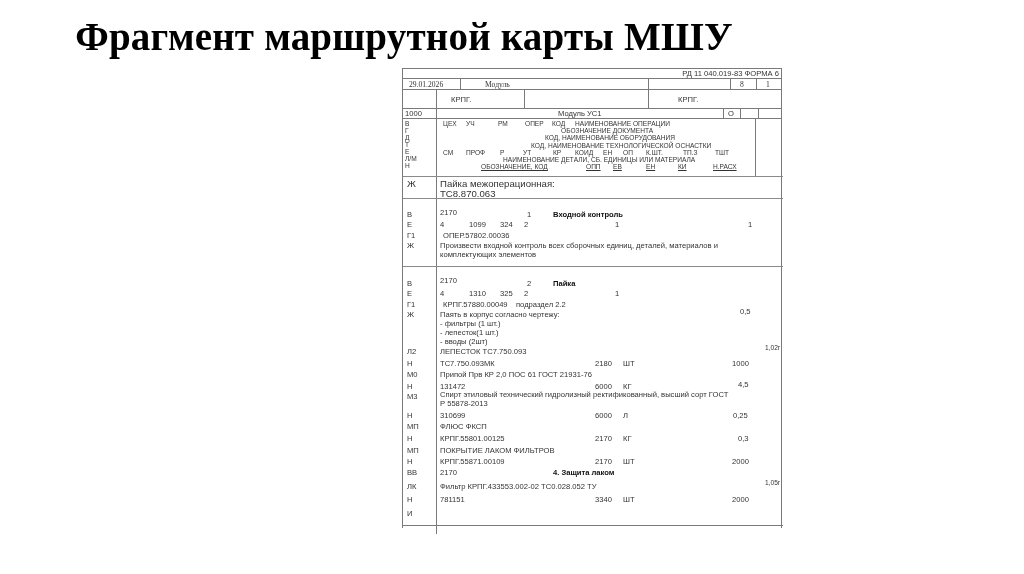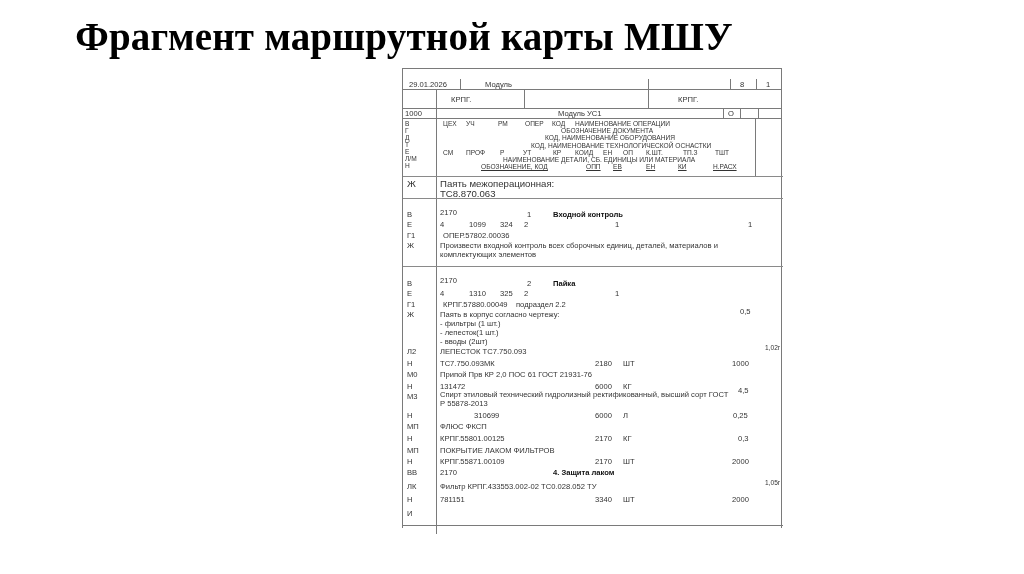--- a/index.html
+++ b/index.html
@@ -30,22 +30,25 @@
   .bottomline { position: absolute; left: 0; width: 380px; top: 456px; border-bottom: 1px solid #7a7a7a; }
   .sec { position: absolute; left: 0; width: 380px; border-bottom: 1px solid #8a8a8a; }
 </style>
 </head>
 <body>
 
 <div class="slide-title"><span>Фрагмент маршрутной карты МШУ</span></div>
 
 <div class="doc">
 
-
-  <div class="r" style="top:10px;height:11px;">
+  <div class="r" style="top:0;height:10px;">
+    <span class="t" style="right:2px;top:1px;">РД 11 040.019-83 ФОРМА 6</span>
+  </div>
+
+  <div class="r" style="top:10px;height:11px;font-family:Liberation Serif, serif;">
     <div class="vl" style="left:57px;"></div>
     <div class="vl" style="left:245px;"></div>
     <div class="vl" style="left:327px;"></div>
     <div class="vl" style="left:353px;"></div>
     <span class="t" style="left:6px;top:2px;">29.01.2026</span>
     <span class="t" style="left:82px;top:2px;">Модуль</span>
     <span class="t" style="left:337px;top:2px;">8</span>
     <span class="t" style="left:363px;top:2px;">1</span>
   </div>
 
@@ -106,21 +109,21 @@
     <span class="t" style="left:78px;top:45px;text-decoration:underline;">ОБОЗНАЧЕНИЕ, КОД</span>
     <span class="t" style="left:183px;top:45px;text-decoration:underline;">ОПП</span>
     <span class="t" style="left:210px;top:45px;text-decoration:underline;">ЕВ</span>
     <span class="t" style="left:243px;top:45px;text-decoration:underline;">ЕН</span>
     <span class="t" style="left:275px;top:45px;text-decoration:underline;">КИ</span>
     <span class="t" style="left:310px;top:45px;text-decoration:underline;">Н.РАСХ</span>
   </div>
 
   <div class="sec" style="top:108px;height:22px;">
     <span class="t big" style="left:4px;top:2px;">Ж</span>
-    <span class="t big" style="left:37px;top:2px;">Паять межоперационная:</span>
+    <span class="t big" style="left:37px;top:2px;">Пайка межоперационная:</span>
     <span class="t big" style="left:37px;top:12px;">ТС8.870.063</span>
   </div>
 
   <div class="sec" style="top:130px;height:68px;">
     <span class="t" style="left:4px;top:12px;">В</span>
     <span class="t" style="left:4px;top:22px;">Е</span>
     <span class="t" style="left:4px;top:33px;">Г1</span>
     <span class="t" style="left:4px;top:43px;">Ж</span>
 
     <span class="t" style="left:37px;top:10px;">2170</span>
@@ -178,30 +181,30 @@
     </div>
     <div>
       <span class="t" style="left:4px;top:104px;">М0</span>
       <span class="t" style="left:37px;top:104px;">Припой Прв КР 2,0 ПОС 61 ГОСТ 21931-76</span>
     </div>
     <div>
       <span class="t" style="left:4px;top:116px;">Н</span>
       <span class="t" style="left:37px;top:116px;">131472</span>
       <span class="t" style="left:192px;top:116px;">6000</span>
       <span class="t" style="left:220px;top:116px;">КГ</span>
-      <span class="t" style="left:335px;top:120px;">4,5</span>
+      <span class="t" style="left:335px;top:114px;">4,5</span>
     </div>
     <div>
       <span class="t" style="left:4px;top:126px;">М3</span>
       <span class="t" style="left:37px;top:124px;">Спирт этиловый технический гидролизный ректификованный, высший сорт ГОСТ</span>
       <span class="t" style="left:37px;top:133px;">Р 55878-2013</span>
     </div>
     <div>
       <span class="t" style="left:4px;top:145px;">Н</span>
-      <span class="t" style="left:37px;top:145px;margin-left:34px;">310699</span>
+      <span class="t" style="left:37px;top:145px;">310699</span>
       <span class="t" style="left:192px;top:145px;">6000</span>
       <span class="t" style="left:220px;top:145px;">Л</span>
       <span class="t" style="left:330px;top:145px;">0,25</span>
     </div>
     <div>
       <span class="t" style="left:4px;top:156px;">МП</span>
       <span class="t" style="left:37px;top:156px;">ФЛЮС ФКСП</span>
     </div>
     <div>
       <span class="t" style="left:4px;top:168px;">Н</span>

